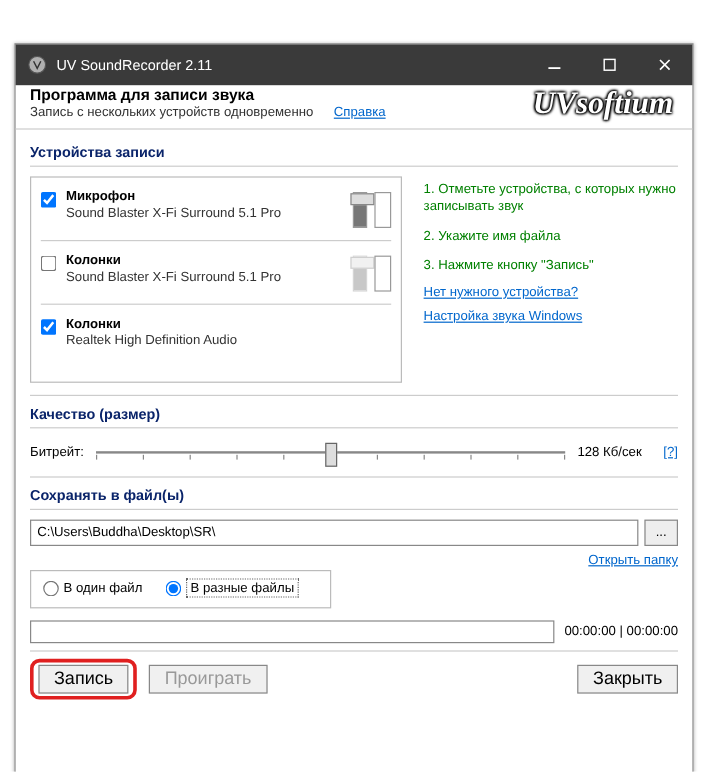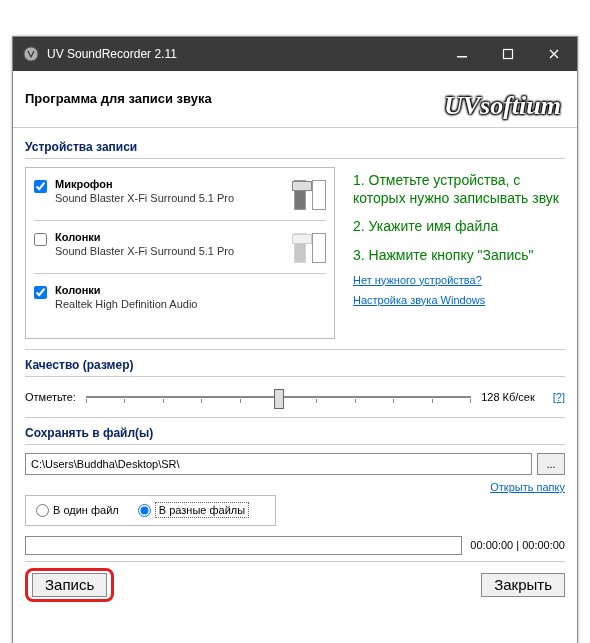--- a/index.html
+++ b/index.html
@@ -3,21 +3,21 @@
 <meta charset="utf-8">
 <style>
 * { box-sizing: border-box; margin: 0; padding: 0; font-family: Tahoma, Arial, sans-serif; }
 body { background: #fff; width: 590px; height: 643px; overflow: hidden; padding: 12px; }
 .window { border: 1px solid #888; background: #fff; width: 566px; height: 619px; box-shadow: 0 0 3px rgba(0,0,0,0.3); margin-top: 24px; }
 .titlebar { background: #3a3a3a; color: #fff; height: 34px; display: flex; align-items: center; padding: 0 0 0 10px; font-size: 12px; }
 .titlebar .app-icon { width: 16px; height: 16px; margin-right: 8px; }
 .titlebar .title { flex: 1; }
 .titlebar .btns { display: flex; height: 100%; }
 .titlebar .btn { width: 46px; display: flex; align-items: center; justify-content: center; cursor: default; }
-.header { padding: 20px 12px 6px 12px; display: flex; align-items: flex-start; border-bottom: 1px solid #ccc; }
+.header { padding: 0 12px 6px 12px; display: flex; align-items: flex-start; border-bottom: 1px solid #ccc; }
 .header-left { flex: 1; }
 .app-title { font-weight: bold; font-size: 13px; color: #000; }
 .app-sub { font-size: 11px; color: #333; margin-top: 2px; }
 .help-link { color: #0066cc; text-decoration: underline; font-size: 11px; margin-left: 14px; cursor: pointer; }
 .brand { font-family: "Times New Roman", serif; font-size: 26px; font-style: italic; font-weight: bold; color: #fff; text-shadow: 1px 1px 2px #000, -1px -1px 2px #000, 1px -1px 2px #000, -1px 1px 2px #000; padding-right: 4px; }
 .content { padding: 6px 12px 10px 12px; font-size: 11px; }
 .section-title { color: #0a246a; font-weight: bold; font-size: 12px; margin: 6px 0 4px 0; }
 .hr { border: none; border-top: 1px solid #ccc; margin: 2px 0 8px 0; }
 .hr2 { border: none; border-top: 1px solid #ccc; margin: 6px 0; }
 .devices-row { display: flex; gap: 12px; }
@@ -26,21 +26,21 @@
 .device-chk { margin-top: 2px; margin-right: 8px; }
 .device-info { flex: 1; }
 .device-name { font-weight: bold; font-size: 11px; color: #000; }
 .device-sub { font-size: 11px; color: #333; margin-top: 2px; }
 .device-ctrls { display: flex; align-items: center; gap: 6px; margin-left: 6px; margin-top: 2px;}
 .vol-slider { width: 12px; height: 30px; border: 1px solid #999; background: linear-gradient(to top, #777 0%, #777 80%, #fff 80%); position: relative; cursor: pointer; }
 .vol-slider::after { content:''; position:absolute; top:0; left:-3px; width:18px; height:8px; background:#ddd; border:1px solid #888; }
 .vol-slider.disabled { opacity: 0.4; }
 .level-meter { width: 14px; height: 30px; border: 1px solid #999; background: #fff; }
 .tips { flex: 1; padding: 4px 0 0 6px; }
-.tip { color: #008000; font-size: 14px; line-height: 1.3; margin-bottom: 10px; }
+.tip { color: #008000; font-size: 11px; line-height: 1.3; margin-bottom: 10px; }
 .lnk { color: #0066cc; text-decoration: underline; font-size: 11px; display: block; margin-bottom: 8px; cursor: pointer; }
 .quality-row { display: flex; align-items: center; gap: 10px; margin: 8px 0 4px 0; }
 .slider-h { flex: 1; height: 24px; position: relative; }
 .slider-h .track { position: absolute; top: 11px; left: 0; right: 0; height: 2px; background: #888; }
 .slider-h .ticks { position:absolute; top:14px; left:0; right:0; display:flex; justify-content:space-between; }
 .slider-h .ticks span { width:1px; height:4px; background:#888; }
 .slider-h .thumb { position: absolute; top: 4px; left: 50%; width: 10px; height: 20px; background: #ddd; border: 1px solid #666; transform: translateX(-50%); cursor: pointer; }
 .path-row { display: flex; gap: 5px; margin: 6px 0; justify-content: flex-end; }
 .path-input { flex: 1; border: 1px solid #888; padding: 3px 5px; font-size: 11px; height: 22px; }
 .browse-btn { width: 28px; height: 22px; border: 1px solid #888; background: #eee; cursor: pointer; font-size: 11px; }
@@ -83,20 +83,24 @@
           <svg width="12" height="12" viewBox="0 0 12 12">
             <path d="M2 2 L10 10 M10 2 L2 10" stroke="#fff" stroke-width="1.4"></path>
           </svg>
         </div>
     </div>
   </div>
 
   <div class="header">
     <div class="header-left">
       <div class="app-title">Программа для записи звука</div>
+      <div class="app-sub">
+        <span>Запись с нескольких устройств одновременно</span>
+        <a class="help-link">Справка</a>
+      </div>
     </div>
     <div class="brand">UVsoftium</div>
   </div>
 
   <div class="content">
 
     <div class="section-title">Устройства записи</div>
     <hr class="hr">
 
     <div class="devices-row">
@@ -141,21 +145,21 @@
         <a class="lnk">Нет нужного устройства?</a>
         <a class="lnk">Настройка звука Windows</a>
       </div>
     </div>
 
     <hr class="hr" style="margin-top:10px;">
 
     <div class="section-title">Качество (размер)</div>
     <hr class="hr">
     <div class="quality-row">
-      <span>Отметьте:</span>
+      <span>Битрейт:</span>
       <div class="slider-h">
         <div class="track"></div>
         <div class="ticks">
             <span></span>
             <span></span>
             <span></span>
             <span></span>
             <span></span>
             <span></span>
             <span></span>
@@ -199,18 +203,19 @@
         <span>00:00:00</span><span> | </span><span>00:00:00</span>
       </span>
     </div>
 
     <hr class="hr2">
 
     <div class="btn-row">
       <span class="highlight">
         <button class="app-btn">Запись</button>
       </span>
+      <button class="app-btn" disabled="">Проиграть</button>
       <div class="spacer"></div>
       <button class="app-btn">Закрыть</button>
     </div>
 
   </div>
 </div>
 
 </body></html>

